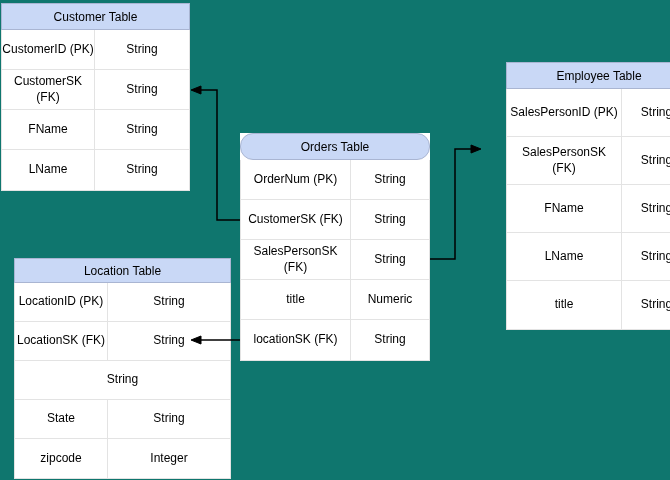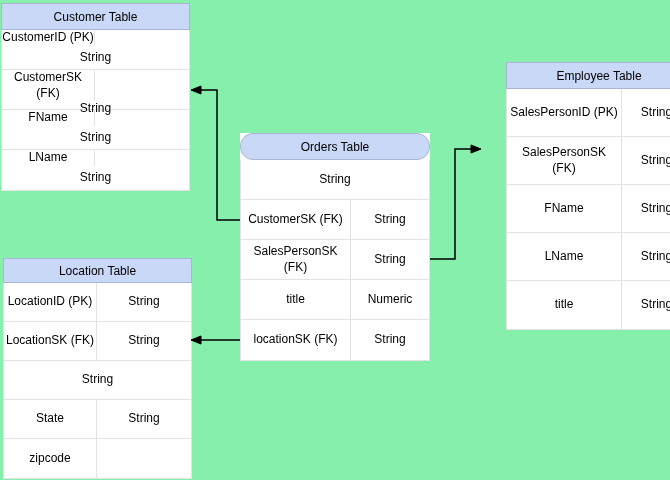--- a/index.html
+++ b/index.html
@@ -5,21 +5,21 @@
   html, body {
     margin: 0;
     padding: 0;
     background: #ffffff;
     font-family: "Liberation Sans", sans-serif;
   }
   .canvas {
     position: relative;
     width: 670px;
     height: 480px;
-    background: #86efac;
+    background: #0f766e;
     overflow: hidden;
     color: #000000;
     font-size: 12px;
     text-decoration: underline;
   }
   * { box-sizing: border-box; }
 
   .erd-table {
     position: absolute;
     background: #ffffff;
@@ -49,37 +49,37 @@
     text-align: center;
     white-space: pre;
     line-height: 1.3;
   }
   .erd-cell.field { border-right: 1px solid #e3e3e3; }
   .erd-cell.type { flex: 1; }
 
   
   .customer { left: 1px; top: 3px; width: 189px; }
   .customer .erd-header { height: 27px; }
-  .customer .erd-row { height: 40px; flex-direction: column; }
+  .customer .erd-row { height: 40px; }
   .customer .erd-cell.field { width: 93px; }
 
   
   .orders { left: 240px; top: 133px; width: 190px; }
   .orders .erd-header { height: 27px; border-radius: 13px; }
   .orders .erd-row { height: 40px; }
   .orders .erd-cell.field { width: 110px; }
 
   
   .employee { left: 506px; top: 62px; width: 186px; }
   .employee .erd-header { height: 27px; }
   .employee .erd-row { height: 48px; }
   .employee .erd-cell.field { width: 115px; }
 
   
-  .location { left: 3px; top: 258px; width: 189px; }
+  .location { left: 14px; top: 258px; width: 217px; }
   .location .erd-header { height: 25px; }
   .location .erd-row { height: 39px; }
   .location .erd-cell.field { width: 93px; }
 
   .connectors {
     position: absolute;
     left: 0; top: 0;
     width: 670px;
     height: 480px;
     pointer-events: none;
@@ -112,20 +112,21 @@
         <div class="erd-cell field">LName</div>
         <div class="erd-cell type">String</div>
       </div>
     </div>
   </div>
 
   <div class="erd-table orders">
     <div class="erd-header">Orders Table</div>
     <div class="erd-body">
       <div class="erd-row">
+        <div class="erd-cell field">OrderNum (PK)</div>
         <div class="erd-cell type">String</div>
       </div>
       <div class="erd-row">
         <div class="erd-cell field">CustomerSK (FK)</div>
         <div class="erd-cell type">String</div>
       </div>
       <div class="erd-row">
         <div class="erd-cell field">SalesPersonSK
 (FK)</div>
         <div class="erd-cell type">String</div>
@@ -181,20 +182,21 @@
       </div>
       <div class="erd-row">
         <div class="erd-cell type">String</div>
       </div>
       <div class="erd-row">
         <div class="erd-cell field">State</div>
         <div class="erd-cell type">String</div>
       </div>
       <div class="erd-row">
         <div class="erd-cell field">zipcode</div>
+        <div class="erd-cell type">Integer</div>
       </div>
     </div>
   </div>
 
   <svg class="connectors" viewBox="0 0 670 480" xmlns="http://www.w3.org/2000/svg">
 
     <g>
       <path d="M 240,220 L 217,220 L 217,90 L 201,90"></path>
       <polygon points="191,90 201,86 201,94"></polygon>
     </g>

